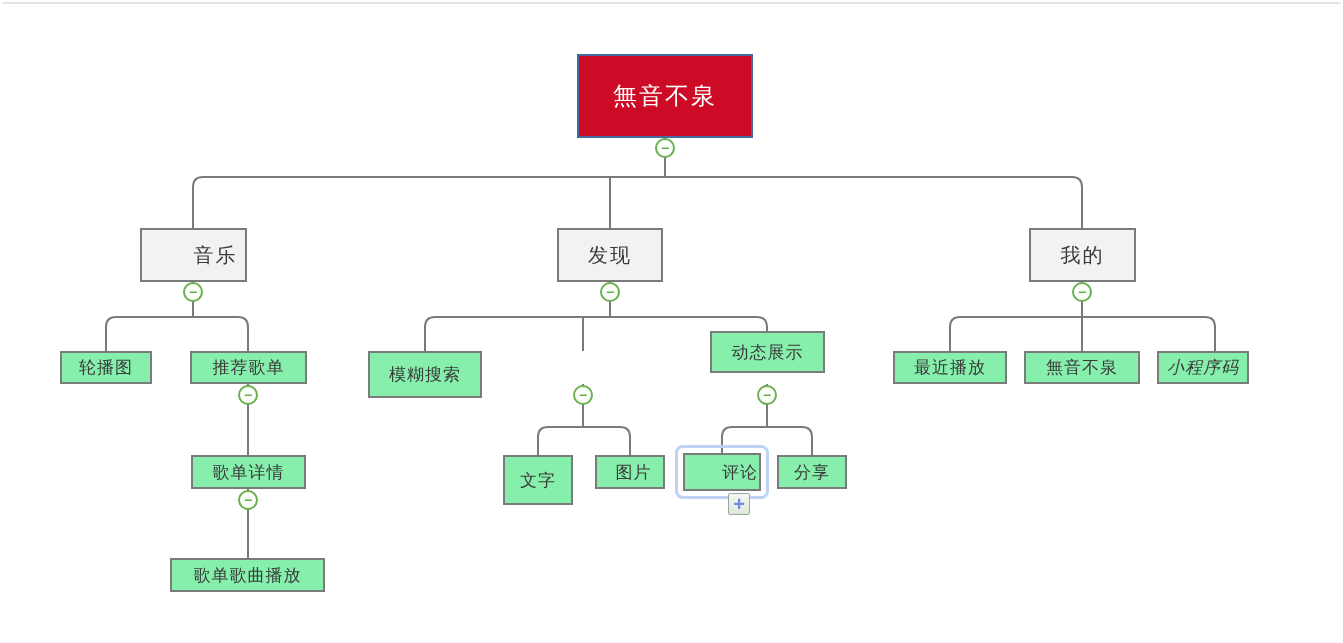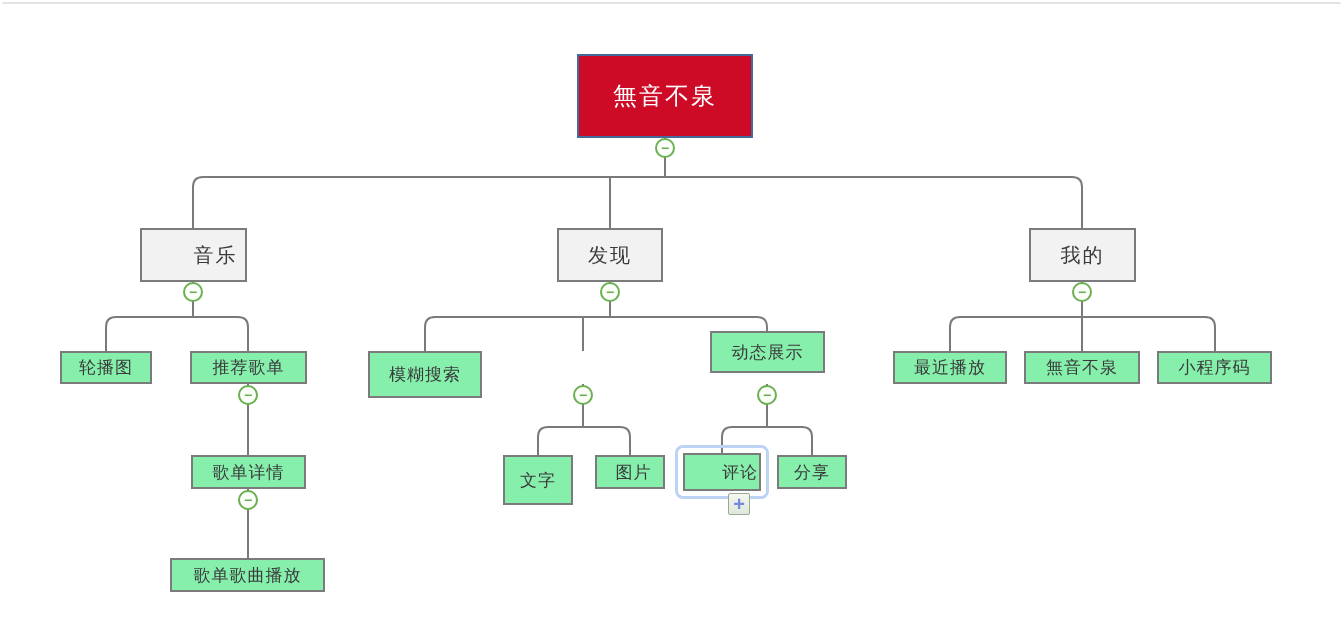--- a/index.html
+++ b/index.html
@@ -122,21 +122,21 @@
   <div class="node" style="left:777px;top:455px;width:70px;height:34px;">
     <span>分享</span>
   </div>
 
   <div class="node" style="left:893px;top:351px;width:114px;height:33px;">
     <span>最近播放</span>
   </div>
   <div class="node" style="left:1024px;top:351px;width:116px;height:33px;">
     <span>無音不泉</span>
   </div>
-  <div class="node" style="left:1157px;top:351px;width:115px;height:33px;">
+  <div class="node" style="left:1157px;top:351px;width:92px;height:33px;font-style:italic;">
     <span>小程序码</span>
   </div>
 
   <div class="collapse" style="left:655px;top:138px;">
     <span class="glyph">−</span>
   </div>
   <div class="collapse" style="left:183px;top:282px;">
     <span class="glyph">−</span>
   </div>
   <div class="collapse" style="left:600px;top:282px;">

